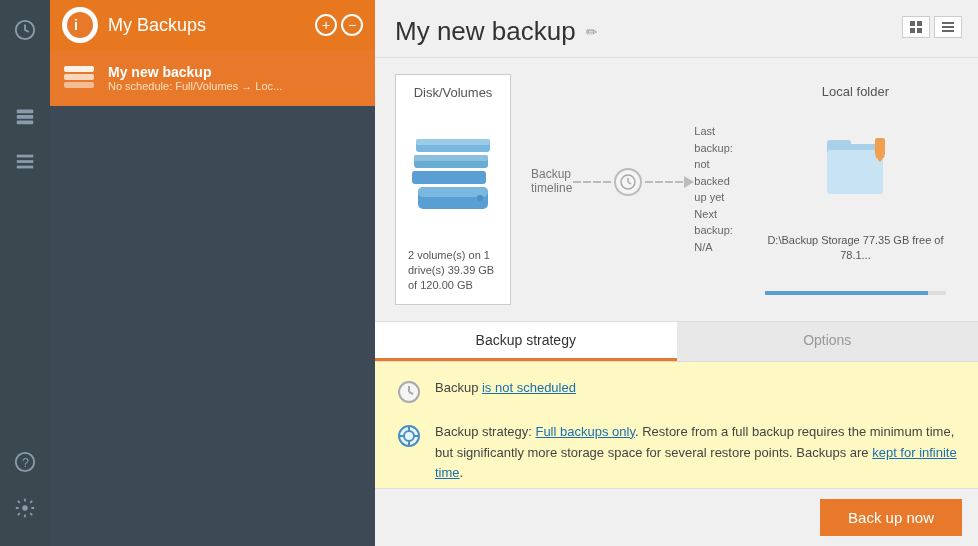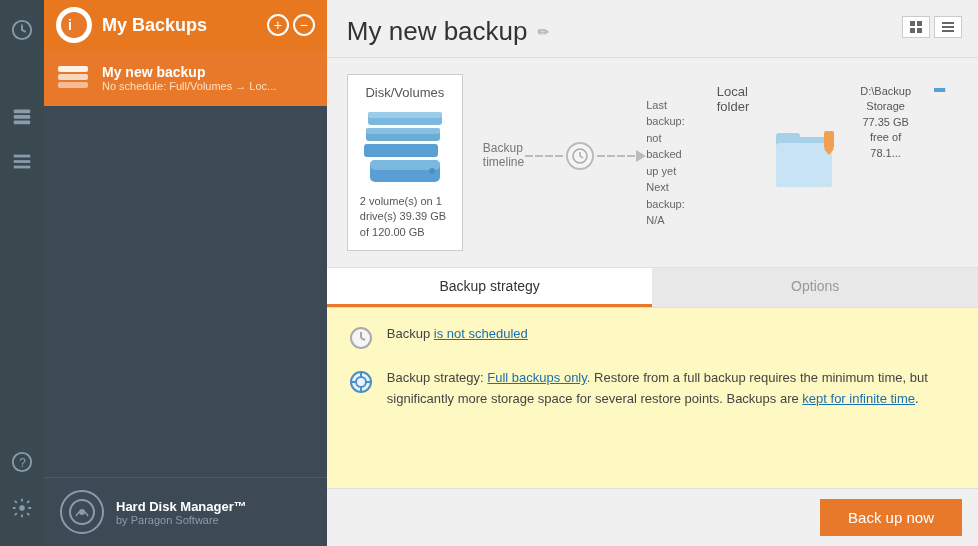--- a/index.html
+++ b/index.html
@@ -21,21 +21,21 @@
       background: #fff;
       display: flex;
       align-items: center;
       justify-content: center;
       flex-shrink: 0;
     }
 
     .sidebar-title {
       color: #fff;
       font-size: 18px;
-      font-weight: 700;
+      font-weight: 400;
       flex: 1;
     }
 
     .sidebar-header-actions {
       display: flex;
       gap: 4px;
     }
 
     .sidebar-header-btn {
       width: 22px;
@@ -269,20 +269,22 @@
 
     .timeline-text {
       font-size: 11px;
       color: #666;
       line-height: 1.5;
     }
 
     
     .dest-box {
       display: flex;
+      flex-direction: column;
+      align-items: center;
       padding: 10px 12px;
       min-width: 150px;
       gap: 23px;
     }
 
     .dest-title {
       font-size: 13px;
       color: #555;
       margin-bottom: 8px;
       font-weight: 500;
@@ -499,33 +501,20 @@
       </svg>
     </div>
     <div class="backup-item-text">
       <div class="backup-item-name">My new backup</div>
       <div class="backup-item-desc">No schedule: Full/Volumes → Loc...</div>
     </div>
   </div>
 
   <div style="flex:1;"></div>
 
-  <div class="sidebar-bottom">
-    <div class="bottom-logo">
-      <svg width="28" height="28" viewBox="0 0 28 28">
-        <circle cx="14" cy="14" r="12" fill="none" stroke="#8a9bab" stroke-width="2"></circle>
-        <path d="M8 18 Q14 8 20 18" fill="none" stroke="#8a9bab" stroke-width="1.5"></path>
-        <circle cx="14" cy="14" r="3" fill="#8a9bab"></circle>
-      </svg>
-    </div>
-    <div>
-      <div class="bottom-app-name">Hard Disk Manager™</div>
-      <div class="bottom-company">by Paragon Software</div>
-    </div>
-  </div>
 </div>
 
 <div class="main">
 
   <div class="main-header">
     <h1 class="main-title">My new backup</h1>
     <span class="edit-icon">✏</span>
     <div class="header-right-icons">
       <div class="view-icon-btn">
         <svg width="14" height="14" viewBox="0 0 14 14">

